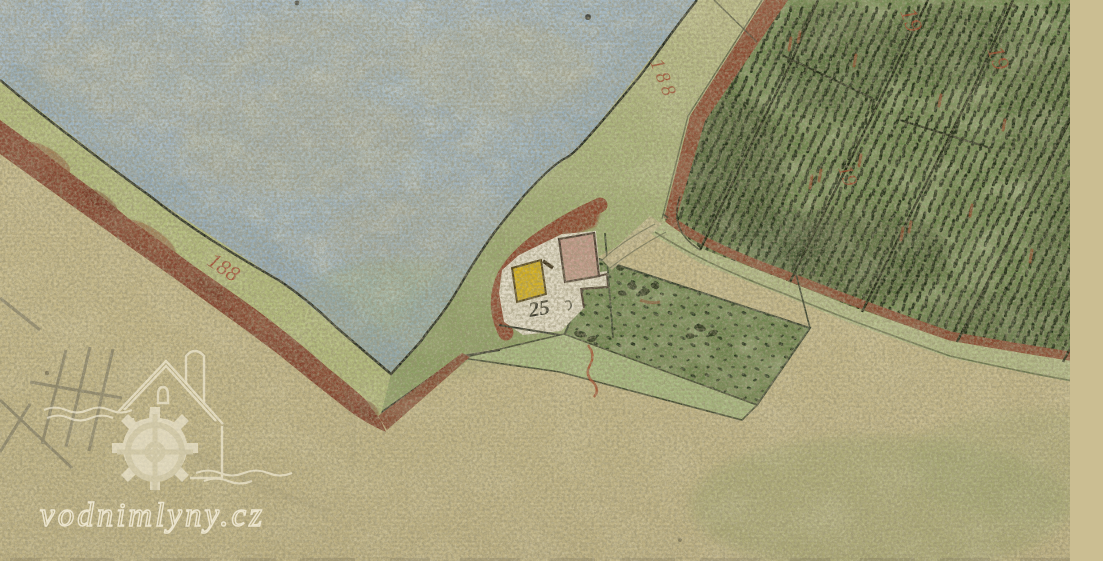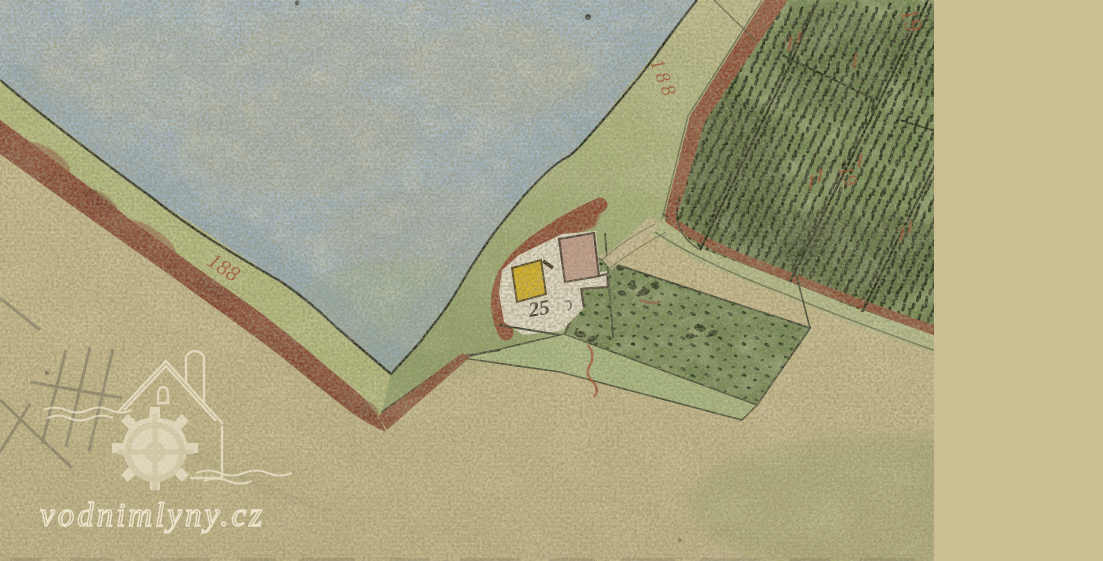--- a/index.html
+++ b/index.html
@@ -1,16 +1,16 @@
 <!DOCTYPE html>
 <html><head>
 <meta charset="utf-8">
 <style>
 html,body{margin:0;padding:0;background:#cbbe92;}
-#map{width:934px;height:561px;position:relative;overflow:hidden;font-family:"Liberation Sans",sans-serif;}
+#map{width:1070px;height:561px;position:relative;overflow:hidden;font-family:"Liberation Sans",sans-serif;}
 </style>
 </head>
 <body>
 <div id="map">
 <svg width="1103" height="561" viewBox="0 0 1103 561" xmlns="http://www.w3.org/2000/svg">
 <defs>
   <filter id="grain" x="0" y="0" width="100%" height="100%">
     <feTurbulence type="fractalNoise" baseFrequency="0.35" numOctaves="3" seed="7" result="n"></feTurbulence>
     <feColorMatrix in="n" type="matrix" values="0 0 0 0 0.30  0 0 0 0 0.27  0 0 0 0 0.16  2.0 1.4 0 0 -1.3"></feColorMatrix>
   </filter>

